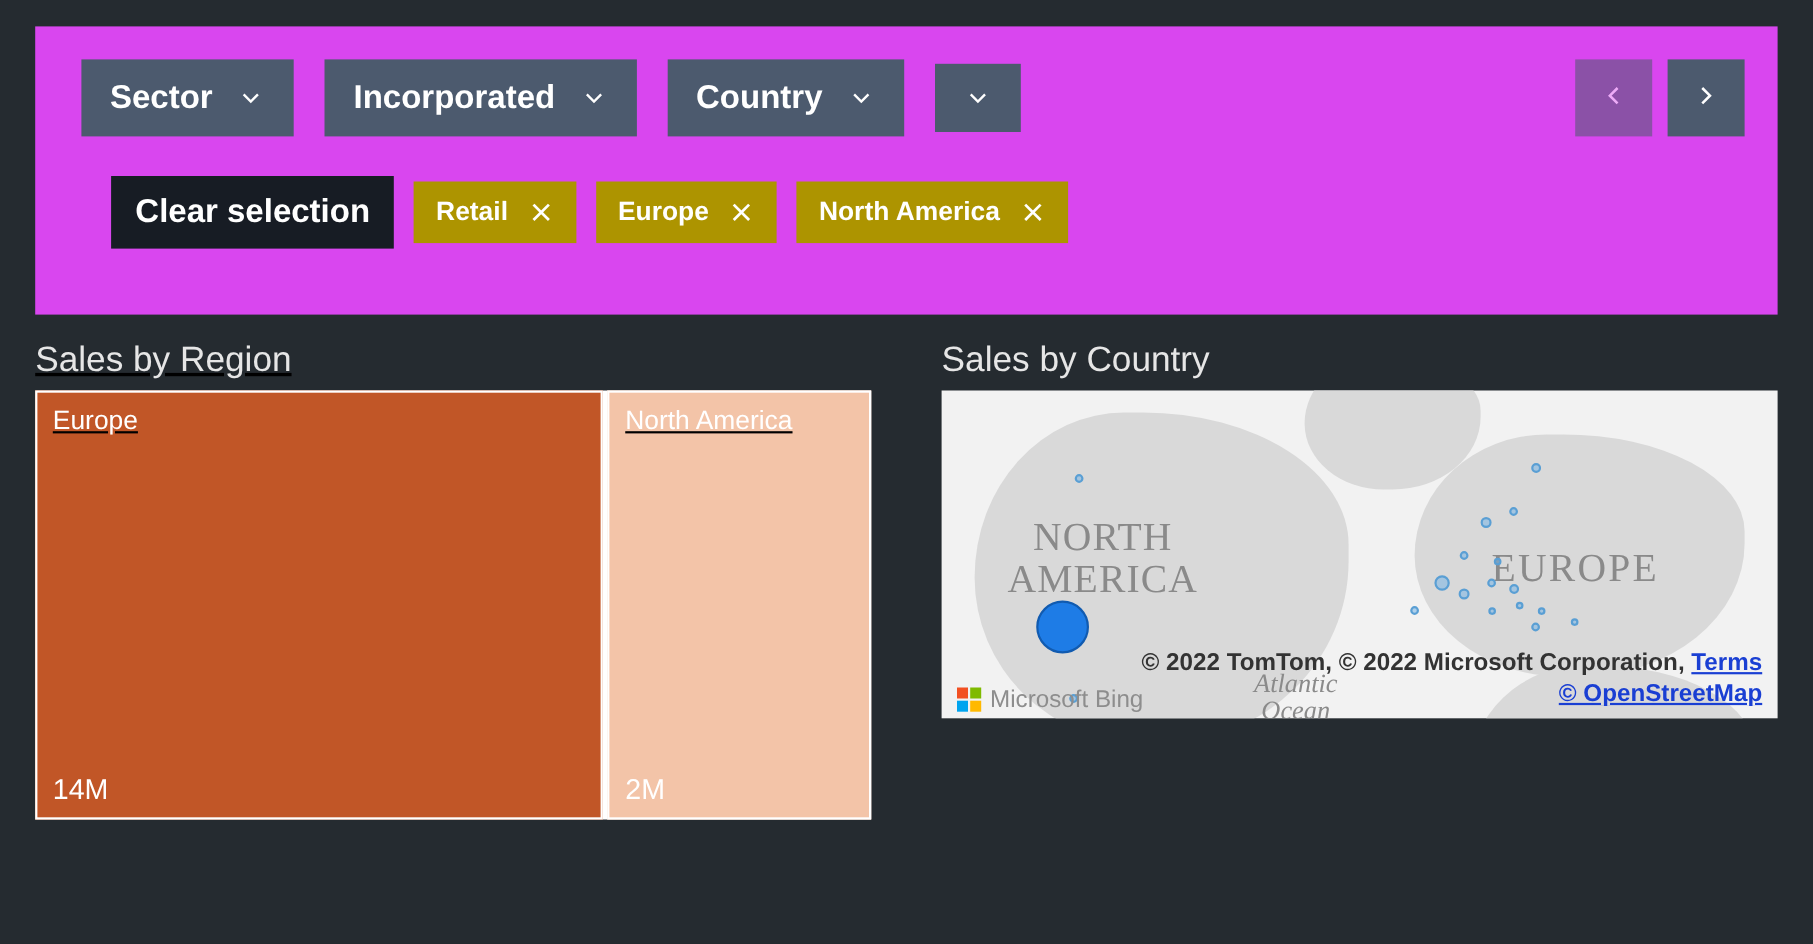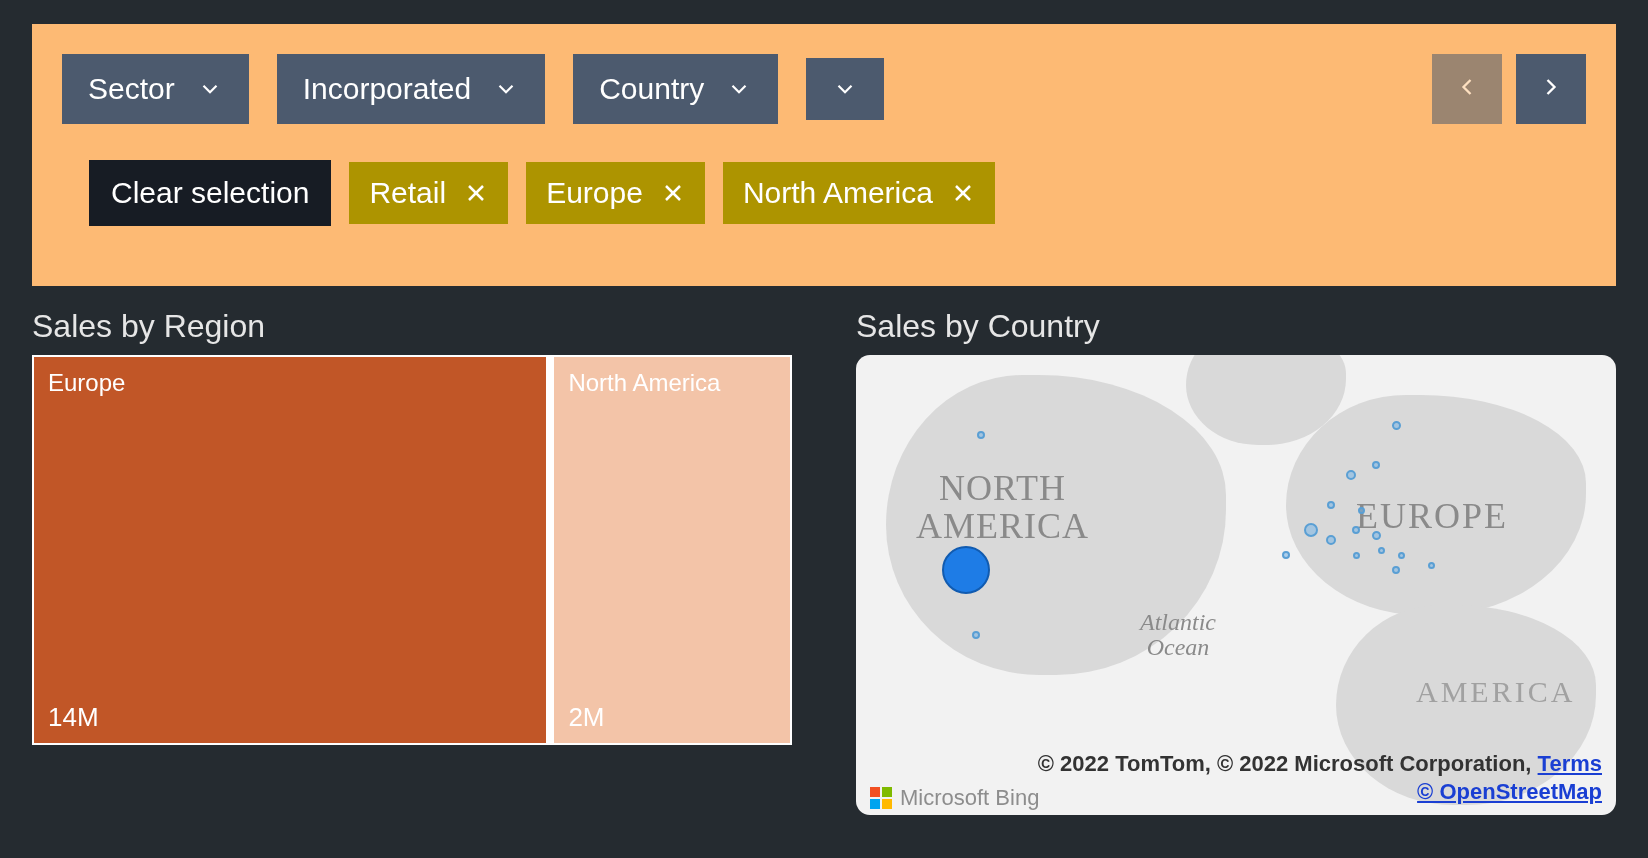--- a/index.html
+++ b/index.html
@@ -5,24 +5,25 @@
   * { box-sizing: border-box; margin: 0; padding: 0; }
   body {
     background: #252B30;
     font-family: "Segoe UI", Arial, sans-serif;
     width: 1648px;
     height: 858px;
     padding: 0;
     overflow: hidden;
   }
   .filter-bar {
-    background: #fdba74;
+    background: #d946ef;
     margin: 24px 32px 0 32px;
-    padding: 30px 30px 60px 30px;
+    padding: 30px 30px 60px 42px;
     position: relative;
+    font-weight: bold;
   }
   .filter-row1 {
     display: flex;
     align-items: center;
     gap: 28px;
   }
   .dropdown {
     background: #4C5A6E;
     color: #fff;
     font-size: 30px;
@@ -59,41 +60,42 @@
     background: #171C24;
     color: #fff;
     font-size: 30px;
     padding: 16px 22px;
     cursor: pointer;
     margin-left: 27px;
   }
   .chip {
     background: #AD9400;
     color: #fff;
-    font-size: 30px;
+    font-size: 24px;
     padding: 14px 20px;
     display: flex;
     align-items: center;
     gap: 18px;
     cursor: pointer;
   }
   .chip .x { display:inline-flex; }
   .visuals {
     display: flex;
     gap: 40px;
     margin: 22px 32px 0 32px;
   }
   .visual-title {
     color: #E6E6E6;
     font-size: 32px;
     font-weight: 400;
     margin-bottom: 10px;
   }
   .treemap {
     width: 804px;
+    text-decoration: underline;
   }
   .treemap-body {
     display: flex;
     width: 760px;
     height: 390px;
     gap: 4px;
     background:#fff;
   }
   .tm-cell {
     position: relative;
@@ -102,25 +104,24 @@
     border: 2px solid #fff;
   }
   .tm-cell.europe { background:#C15627; flex: 14; }
   .tm-cell.na     { background:#F3C4A8; flex: 6; color:#fff; }
   .tm-name { font-size: 24px; }
   .tm-val  { position:absolute; bottom:10px; left:14px; font-size:26px; }
   .map {
     width: 760px;
   }
   .map-body {
-    width: 760px; height: 460px;
+    width: 760px; height: 298px;
     background: linear-gradient(0deg,#f2f2f2,#f2f2f2);
     position: relative;
     overflow: hidden;
-    border-radius: 14px;
   }
   .continent {
     position:absolute;
     background:#d9d9d9;
     border-radius: 40% 55% 50% 45% / 50% 40% 55% 50%;
   }
   .na-shape { left:30px; top:20px; width:340px; height:300px; }
   .eu-shape { left:430px; top:40px; width:300px; height:220px; }
   .af-shape { left:480px; top:250px; width:260px; height:200px; }
   .gl-shape { left:330px; top:-30px; width:160px; height:120px; }

